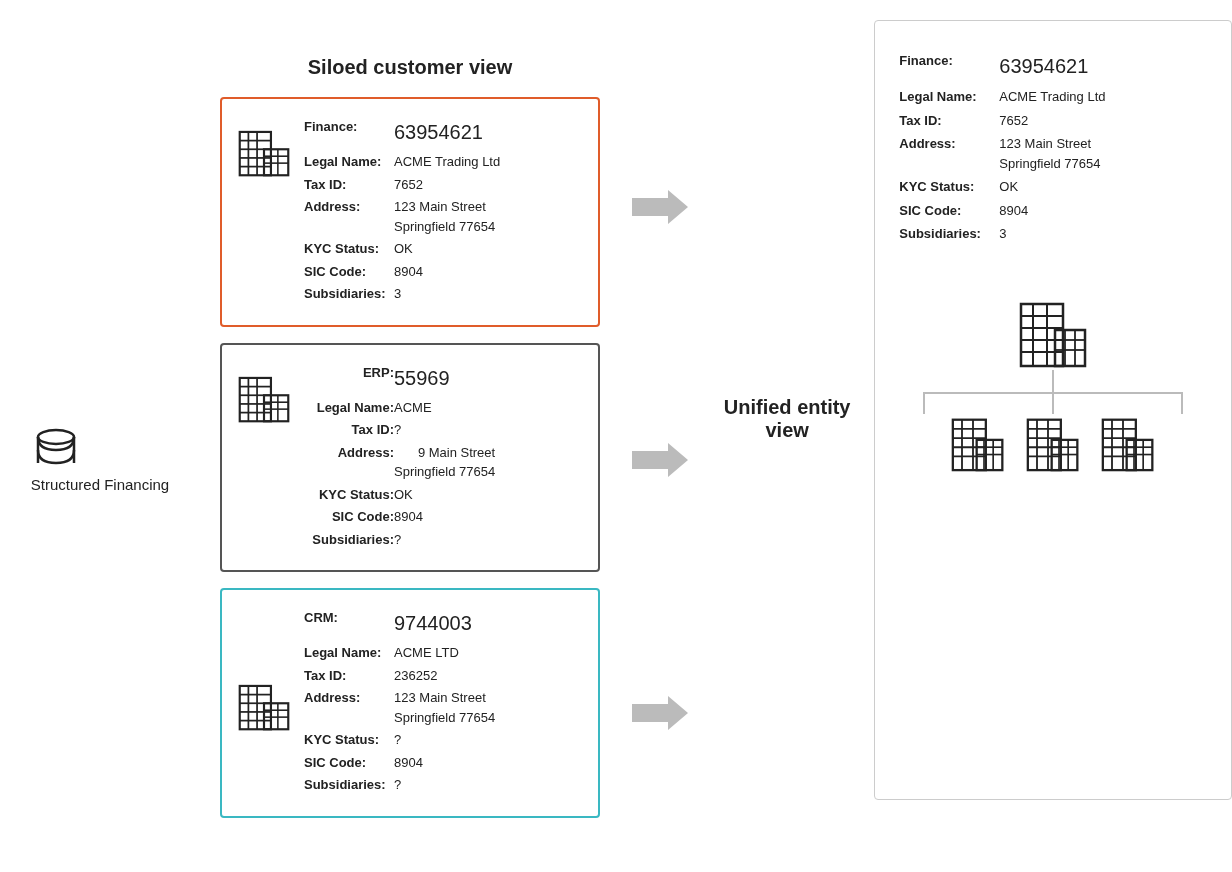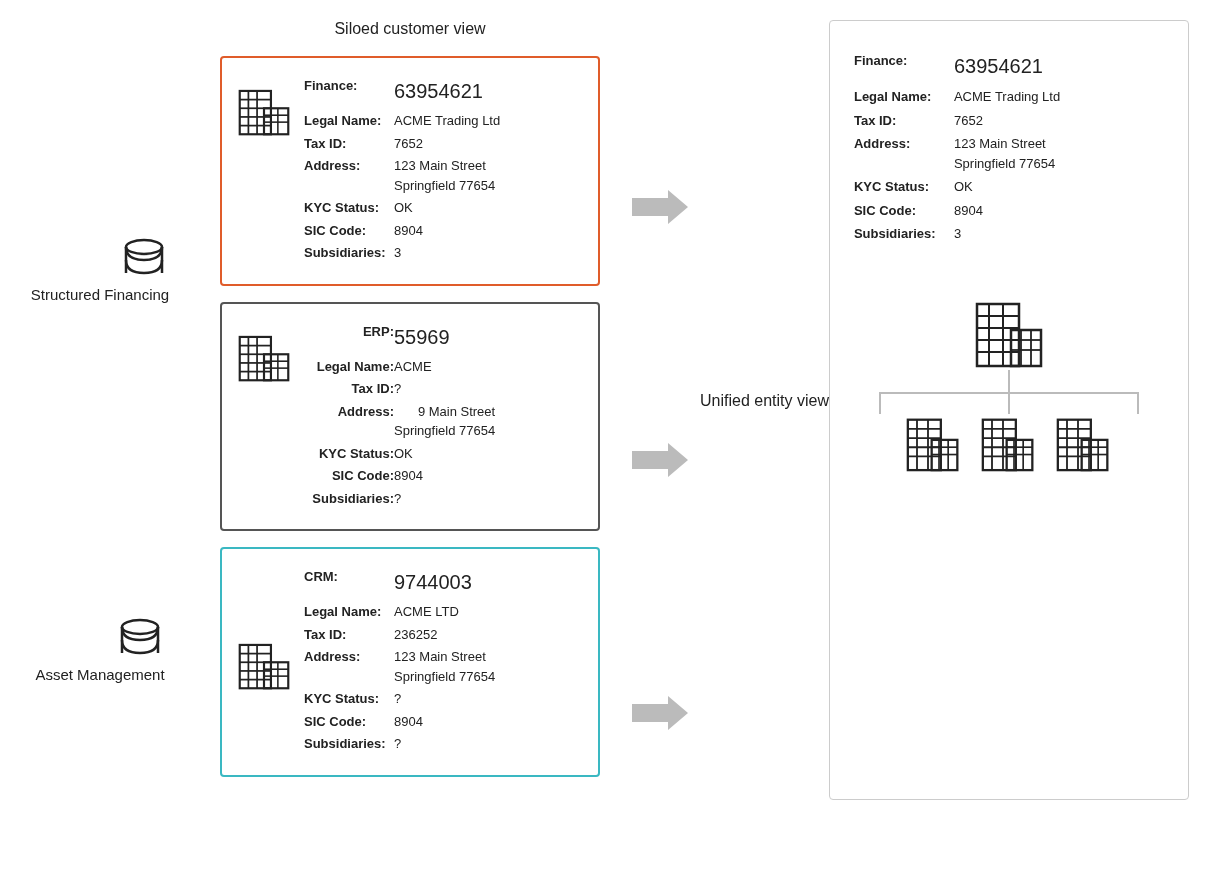--- a/index.html
+++ b/index.html
@@ -28,21 +28,21 @@
       flex-direction: column;
       justify-content: space-around;
       align-items: center;
       height: 820px;
       padding-top: 60px;
     }
 
     .sidebar-item {
       display: flex;
       flex-direction: column;
-      align-items: flex-end;
+      align-items: flex-start;
       height: 220px;
       justify-content: center;
     }
 
     .sidebar-label {
       font-size: 15px;
       text-align: center;
       color: #222;
       font-weight: 400;
       line-height: 1.3;
@@ -56,25 +56,26 @@
 
     
     .siloed-section {
       width: 420px;
       display: flex;
       flex-direction: column;
       align-items: center;
     }
 
     .section-title {
-      font-size: 16px;
-      font-weight: 400;
+      font-size: 20px;
+      font-weight: 700;
       color: #222;
       margin-bottom: 18px;
       text-align: center;
+      margin-top: 36px;
     }
 
     .cards-container {
       display: flex;
       flex-direction: column;
       gap: 16px;
       width: 380px;
     }
 
     .card {
@@ -275,31 +276,20 @@
         <path d="M7 12 Q7 25 25 25 Q43 25 43 12" stroke="#222" stroke-width="2.5" fill="none"></path>
         <path d="M7 25 Q7 38 25 38 Q43 38 43 25" stroke="#222" stroke-width="2.5" fill="none"></path>
         <path d="M7 12 L7 38" stroke="#222" stroke-width="2.5"></path>
         <path d="M43 12 L43 38" stroke="#222" stroke-width="2.5"></path>
       </svg>
       <span class="sidebar-label">Structured
 Financing</span>
     </div>
 
 
-    <div class="sidebar-item">
-      <svg class="db-icon" viewBox="0 0 50 50" fill="none" xmlns="http://www.w3.org/2000/svg">
-        <ellipse cx="25" cy="12" rx="18" ry="7" stroke="#222" stroke-width="2.5" fill="none"></ellipse>
-        <path d="M7 12 Q7 25 25 25 Q43 25 43 12" stroke="#222" stroke-width="2.5" fill="none"></path>
-        <path d="M7 25 Q7 38 25 38 Q43 38 43 25" stroke="#222" stroke-width="2.5" fill="none"></path>
-        <path d="M7 12 L7 38" stroke="#222" stroke-width="2.5"></path>
-        <path d="M43 12 L43 38" stroke="#222" stroke-width="2.5"></path>
-      </svg>
-      <span class="sidebar-label">Asset
-Management</span>
-    </div>
   </div>
 
   <div class="siloed-section">
     <div class="section-title">Siloed customer view</div>
 
     <div class="cards-container">
 
       <div class="card card-finance">
 
         <svg class="building-icon" width="52" height="60" viewBox="0 0 60 60" fill="none" xmlns="http://www.w3.org/2000/svg">

